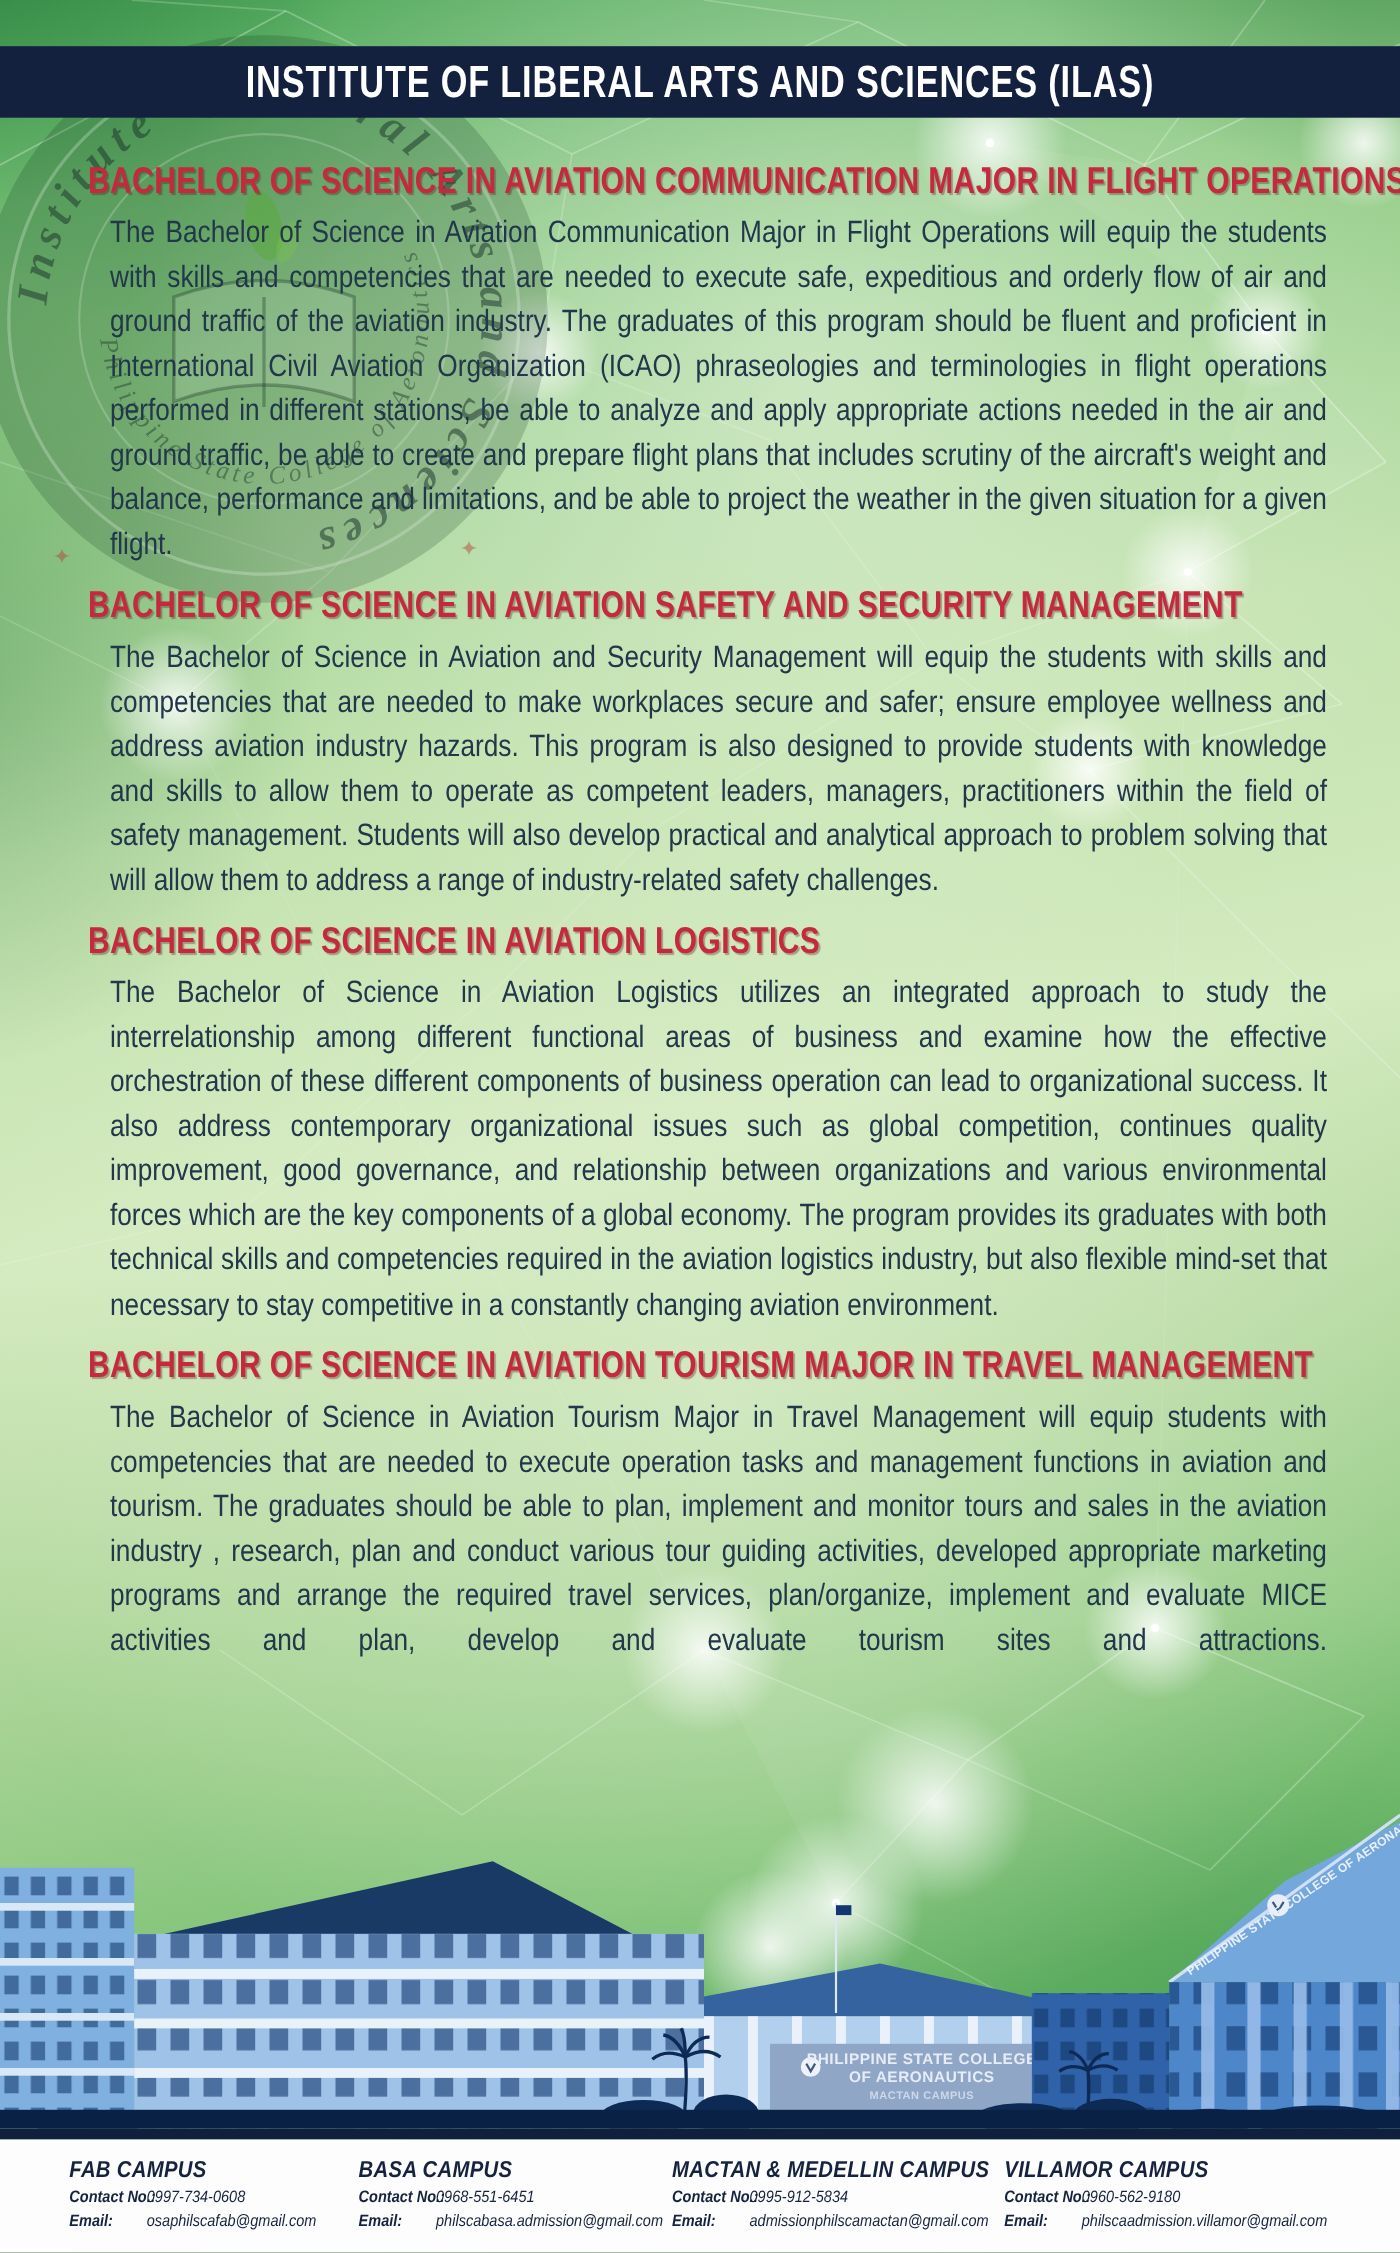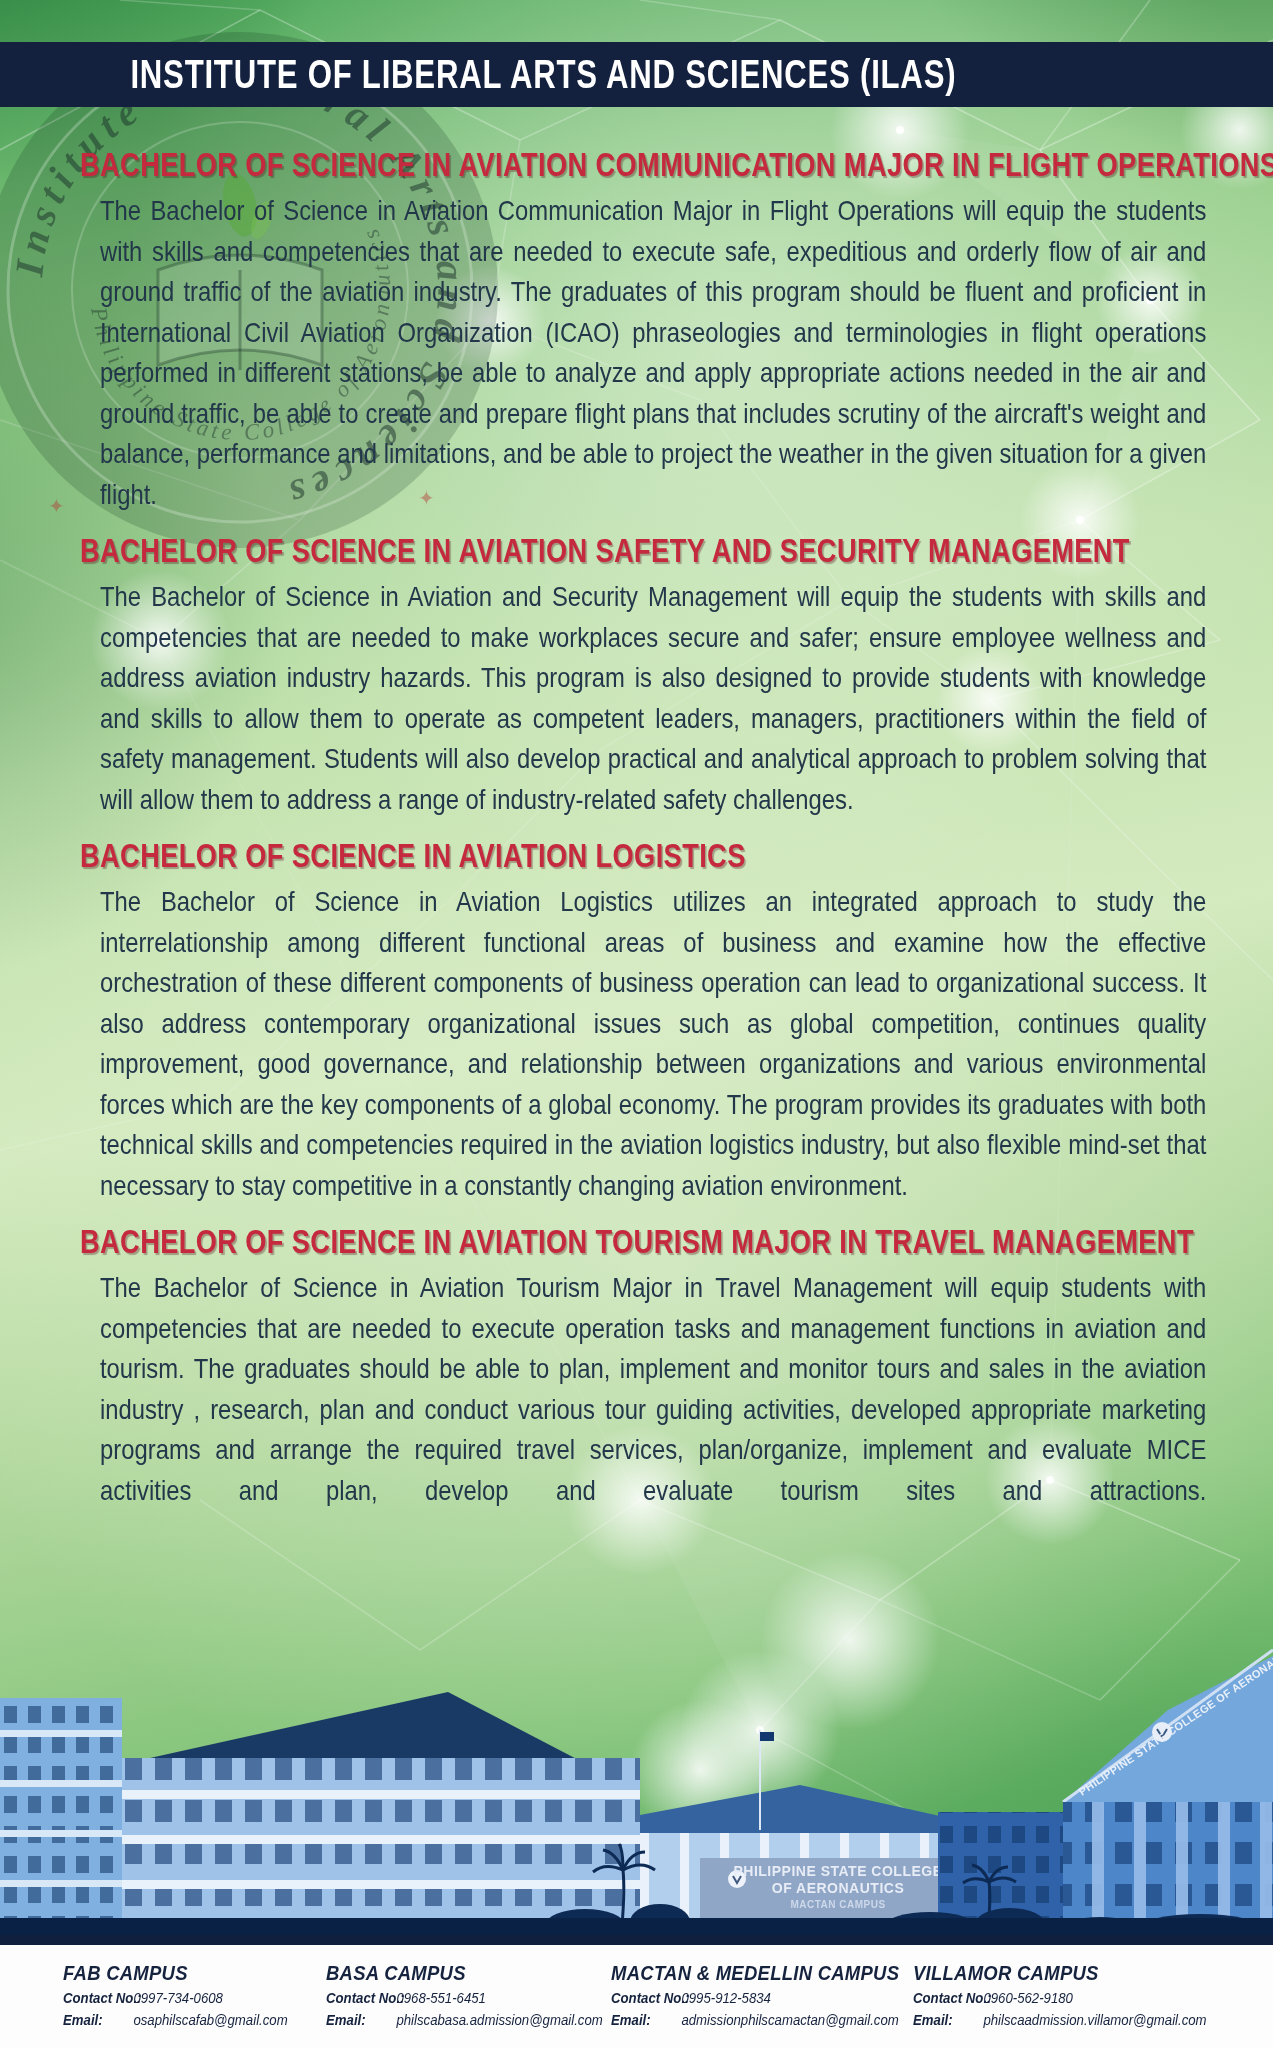--- a/index.html
+++ b/index.html
@@ -12,21 +12,21 @@
       radial-gradient(560px 560px at -6% 30%, rgba(30,110,50,.35), rgba(30,110,50,0) 65%),
       radial-gradient(900px 760px at 58% 17%, rgba(240,248,232,.55), rgba(240,248,232,0) 70%),
       radial-gradient(1000px 820px at 52% 62%, rgba(225,240,210,.60), rgba(225,240,210,0) 72%),
       radial-gradient(700px 500px at 90% 88%, rgba(60,150,70,.35), rgba(60,150,70,0) 70%),
       linear-gradient(168deg,#49a558 0%,#8cc983 16%,#c2e2ae 34%,#d4eabf 50%,#b2d89e 64%,#7fc276 80%,#4aa257 94%,#3d9a4f 100%);
   }
   .bg-net,.seal,.photo{position:absolute;pointer-events:none;}
   .bg-net{inset:0;}
   .seal{left:-60px;top:-35px;}
   .header{position:absolute;top:42px;left:0;right:0;height:65px;background:#13213f;
-    display:flex;align-items:center;z-index:3;}
+    display:flex;align-items:center;justify-content:center;z-index:3;}
   .header-title{color:#ffffff;font-weight:bold;font-size:41px;letter-spacing:1px;
     white-space:nowrap;transform:scaleX(.76);transform-origin:center;}
   .content{position:absolute;top:107px;left:0;width:100%;z-index:2;margin-left:18px;}
   .section-heading{margin:14px 0 0 62px;font-size:34px;line-height:42px;font-weight:bold;
     color:#c5293e;letter-spacing:.5px;white-space:nowrap;
     transform:scaleX(.80);transform-origin:left center;
     text-shadow:2px 2px 1px rgba(80,20,28,.35);}
   .section:first-child .section-heading{margin-top:36px;}
   .section-body{margin:6px 0 2px 82px;width:1300px;font-size:28px;line-height:40.5px;
     color:#22374a;text-align:justify;transform:scaleX(.851);transform-origin:left top;}

